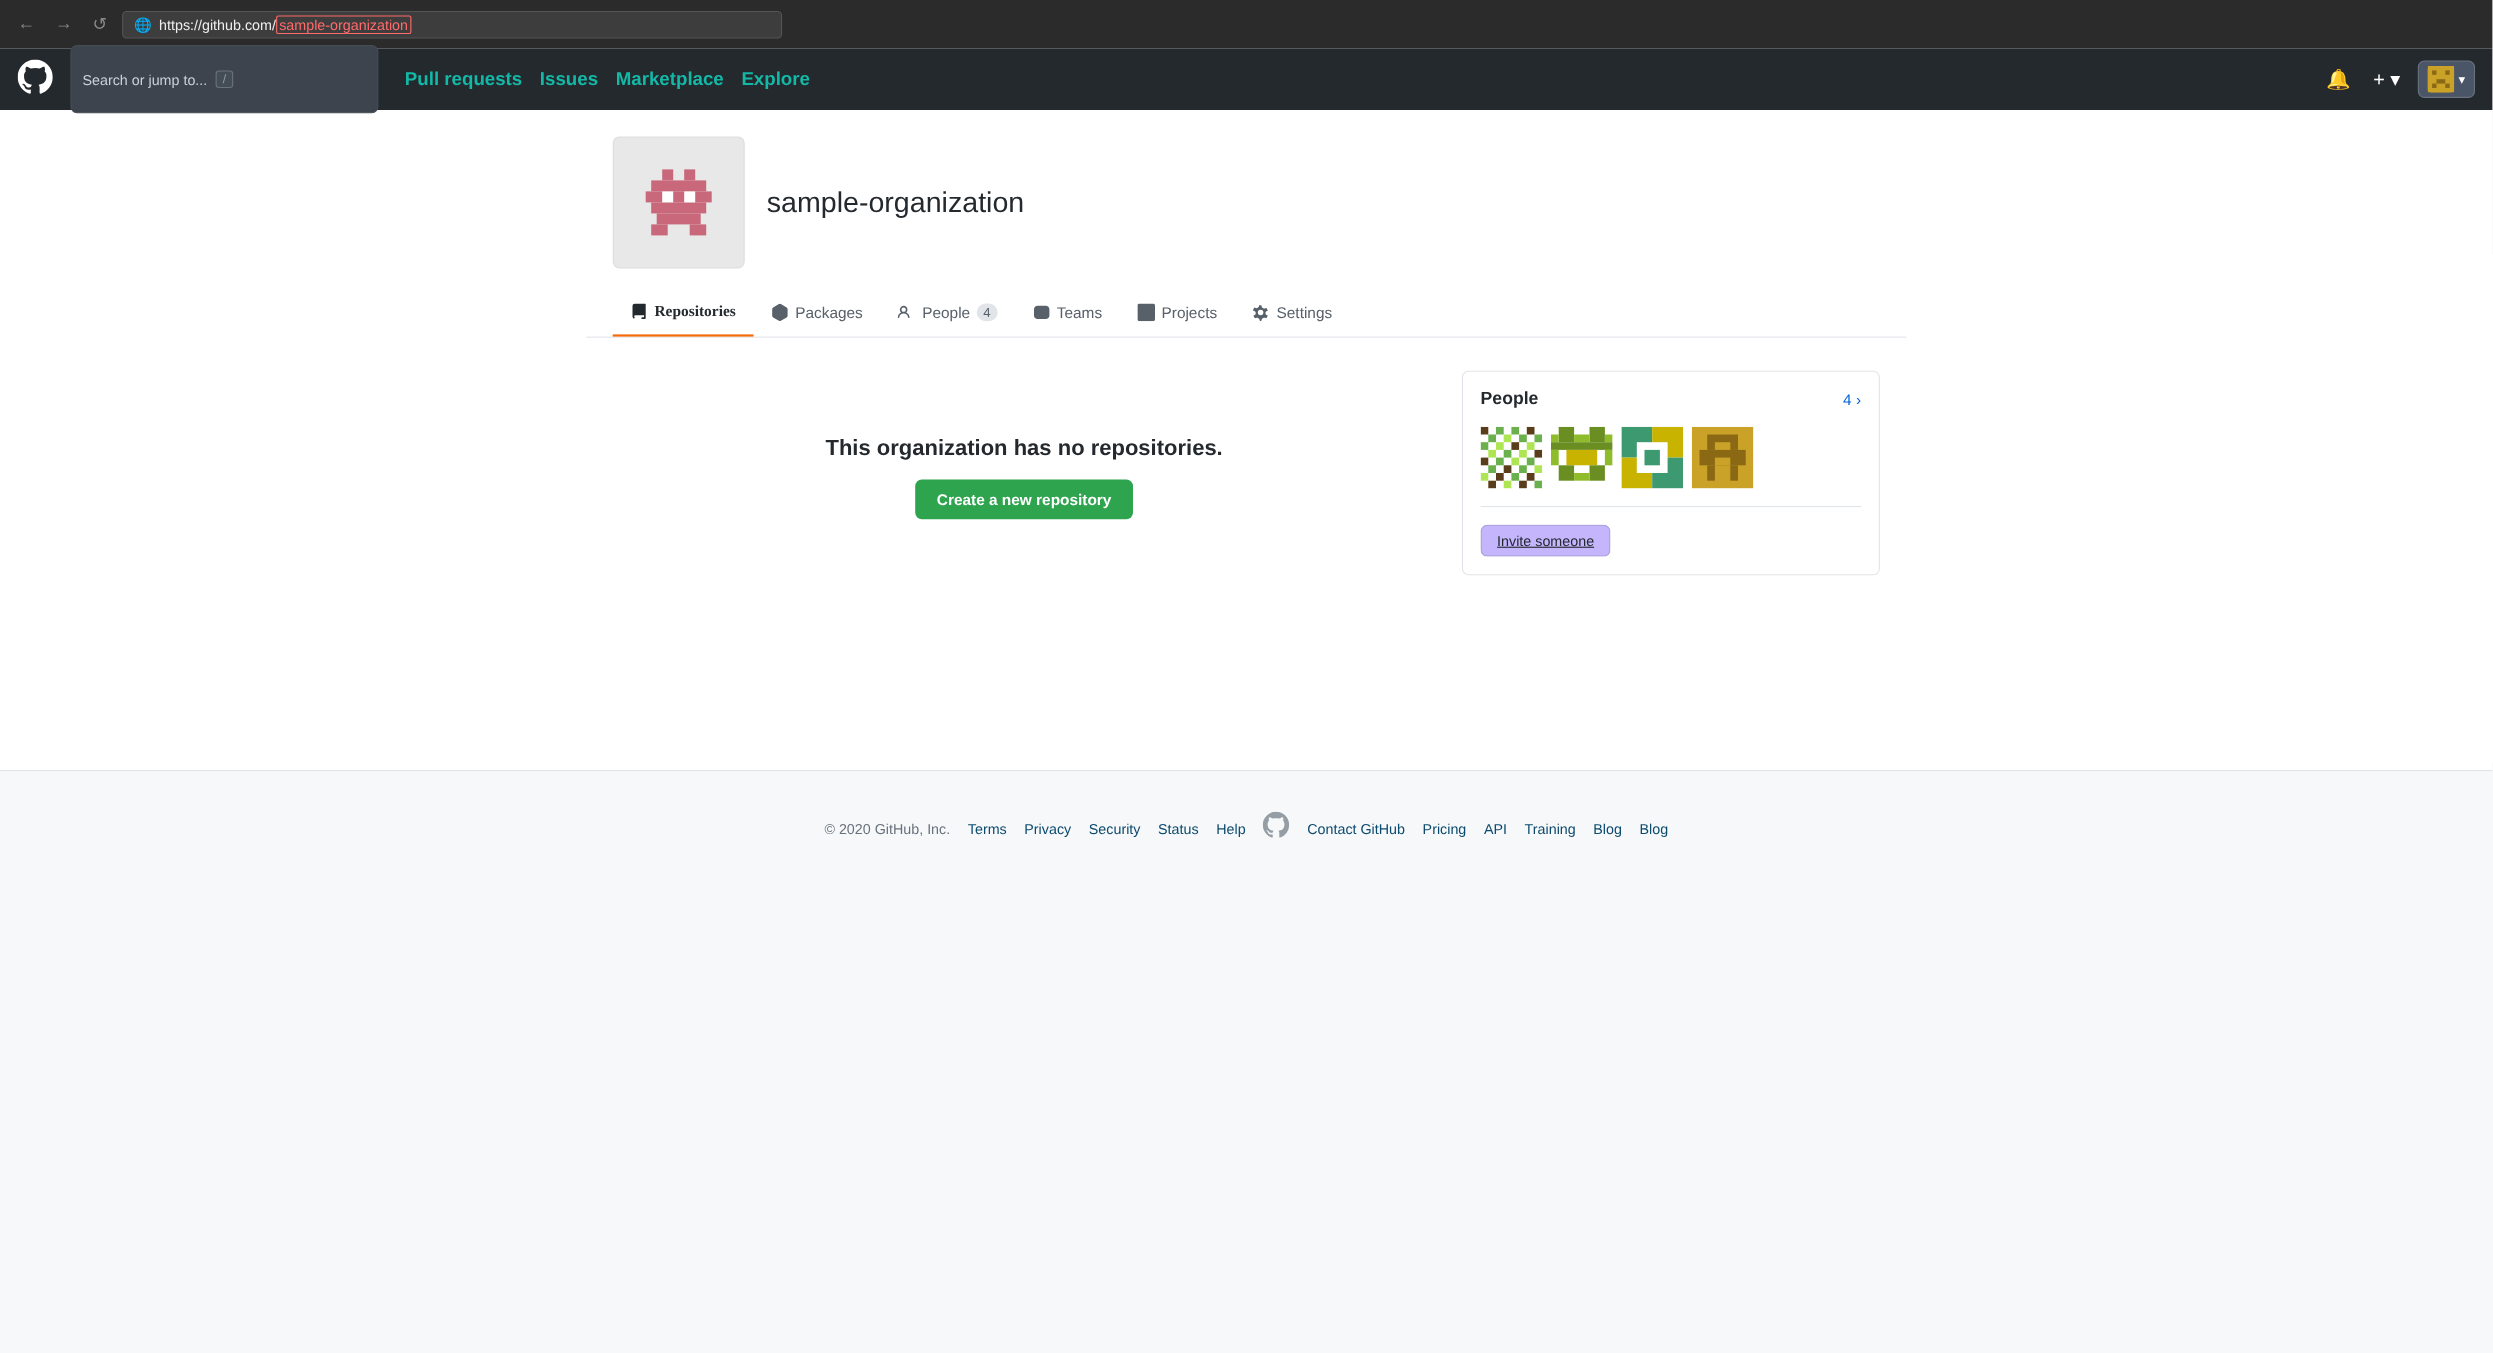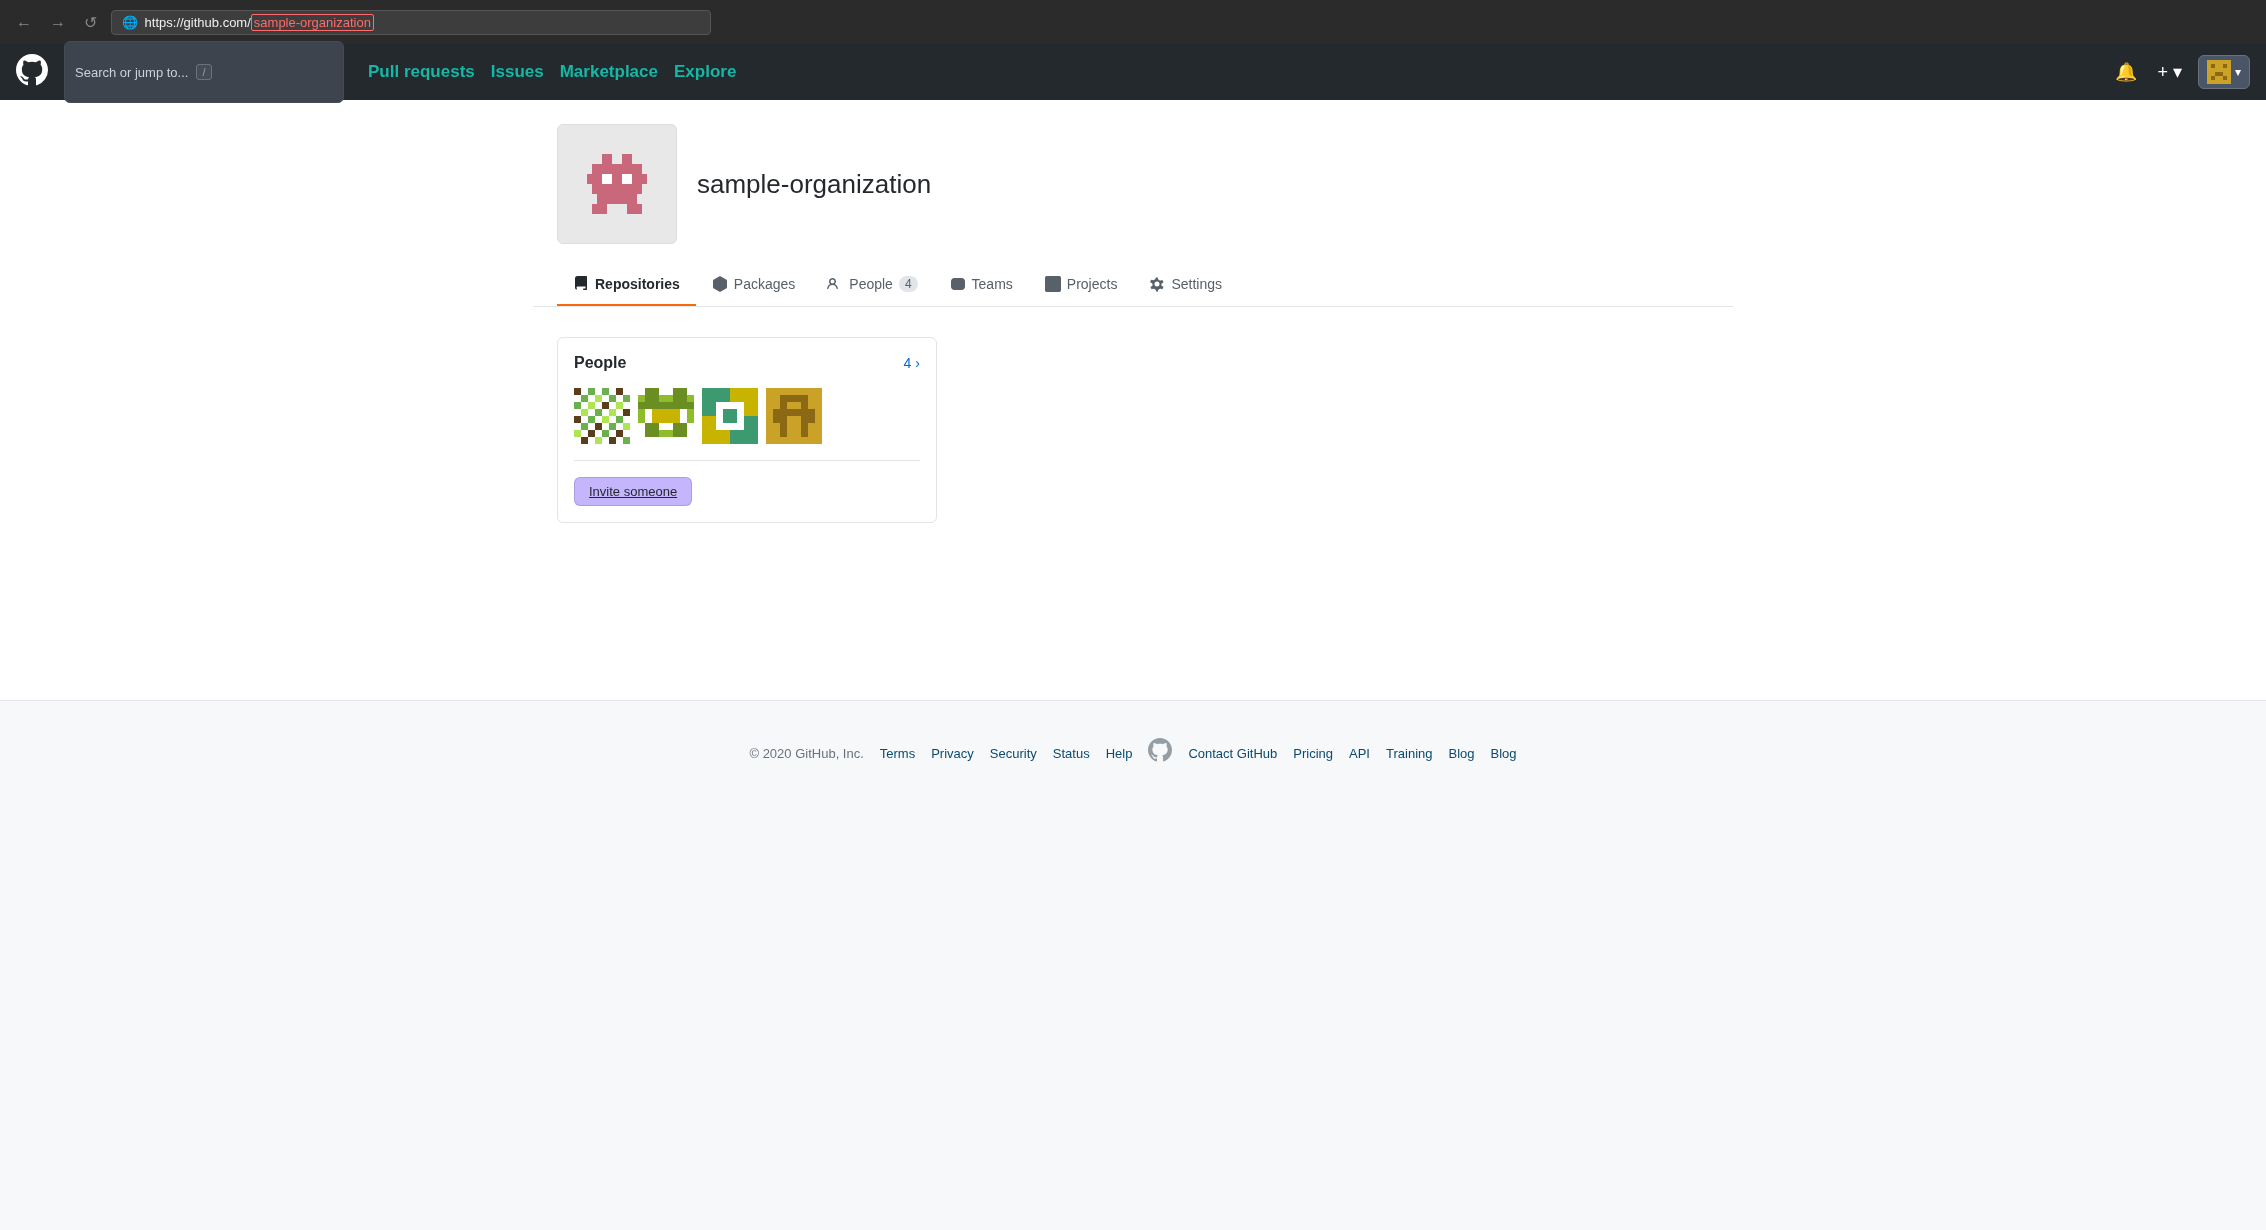--- a/index.html
+++ b/index.html
@@ -164,20 +164,21 @@
       display: flex;
       align-items: center;
       gap: 6px;
       border-bottom: 2px solid transparent;
       text-decoration: none;
     }
     .tab-item.active {
       color: #24292e;
       border-bottom-color: #f66a0a;
       font-weight: 600;
+      font-family: Liberation Serif, serif;
     }
     .tab-count {
       background: #e1e4e8;
       border-radius: 20px;
       padding: 1px 6px;
       font-size: 12px;
       color: #586069;
     }
 
     
@@ -423,20 +424,24 @@
     <a class="tab-item" href="#">
       <svg width="16" height="16" viewBox="0 0 16 16" fill="currentColor">
         <path d="M7.429 1.525a6.593 6.593 0 011.142 0c.036.003.108.036.137.146l.289 1.105c.147.56.55.967.997 1.189.174.086.341.18.502.28.433.268.97.322 1.47.144l1.08-.382c.105-.037.187.019.218.06.258.33.49.68.694 1.048.204.37.37.754.497 1.15.042.126-.019.22-.09.252l-1.018.457c-.5.224-.817.667-.89 1.139a4.547 4.547 0 010 1.03c.073.472.39.915.89 1.139l1.018.457c.071.032.132.126.09.252a6.549 6.549 0 01-1.19 2.198c-.031.04-.113.097-.218.06l-1.08-.382c-.5-.178-1.037-.124-1.47.144a5.08 5.08 0 01-.502.28c-.447.222-.85.629-.997 1.189l-.289 1.105c-.029.11-.1.143-.137.146a6.613 6.613 0 01-1.142 0c-.036-.003-.108-.036-.137-.146l-.289-1.105c-.147-.56-.55-.967-.997-1.189a4.502 4.502 0 01-.502-.28c-.433-.268-.97-.322-1.47-.144l-1.08.382c-.105.037-.187-.019-.218-.06a6.549 6.549 0 01-1.19-2.198c-.042-.126.019-.22.09-.252l1.018-.457c.5-.224.817-.667.89-1.139a4.547 4.547 0 010-1.03c-.073-.472-.39-.915-.89-1.139L1.19 6.162c-.071-.032-.132-.126-.09-.252a6.549 6.549 0 011.19-2.198c.031-.04.113-.097.218-.06l1.08.382c.5.178 1.037.124 1.47-.144.16-.1.328-.194.502-.28.447-.222.85-.629.997-1.189l.289-1.105c.029-.11.1-.143.137-.146zM8 10.5a2.5 2.5 0 100-5 2.5 2.5 0 000 5z"></path>
       </svg>
       <span>Settings</span>
     </a>
   </div>
 
   <div class="content-area">
 
+    <div class="main-panel">
+      <p class="empty-state-text">This organization has no repositories.</p>
+      <button class="create-repo-btn">Create a new repository</button>
+    </div>
 
     <aside class="sidebar">
       <div class="people-card">
         <div class="people-card-header">
           <span class="people-card-title">People</span>
           <a class="people-count-link" href="#">
             <span>4</span>
             <span>›</span>
           </a>
         </div>

